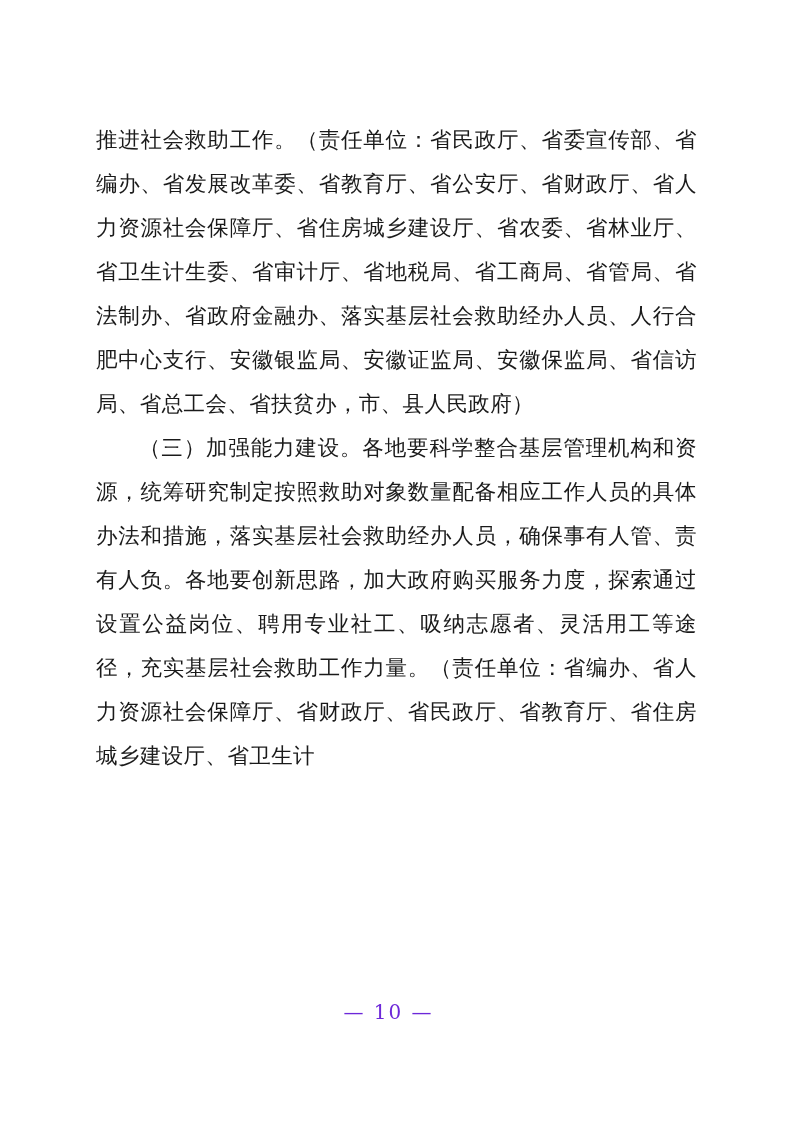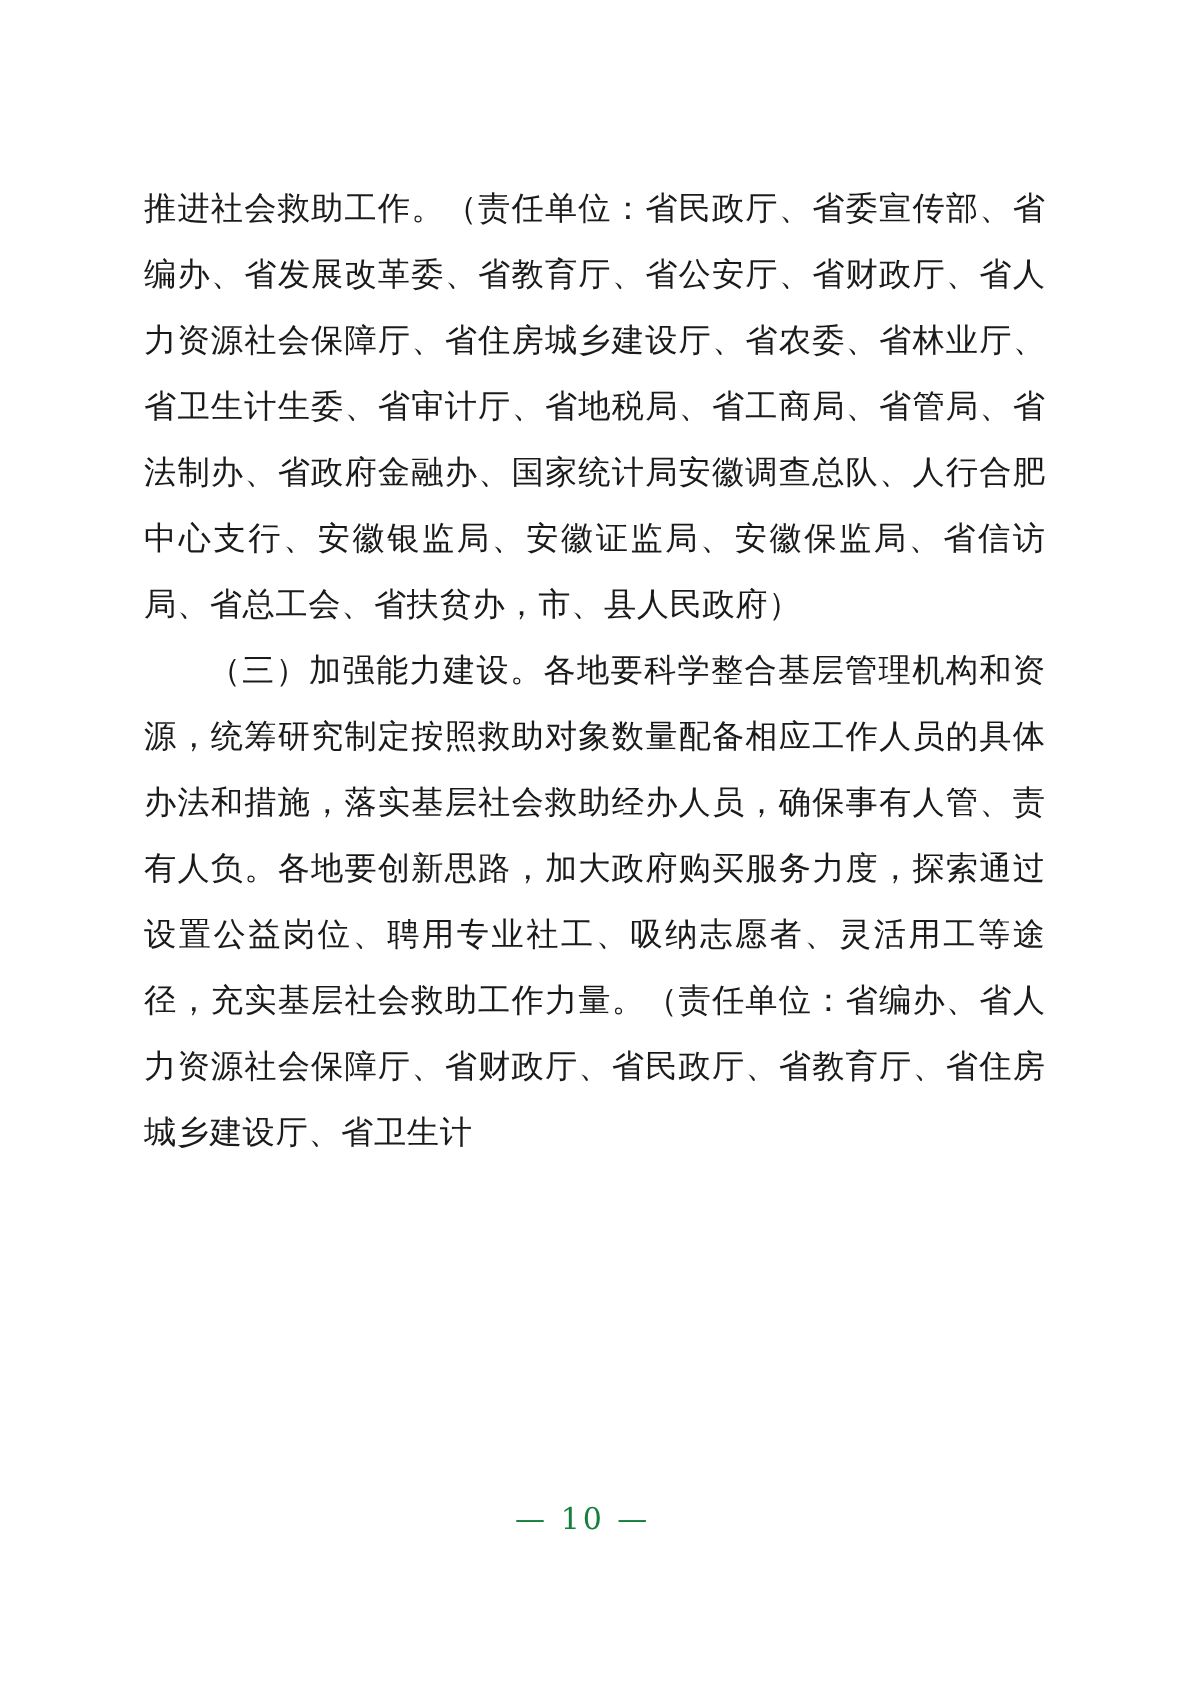--- a/index.html
+++ b/index.html
@@ -39,26 +39,26 @@
     text-indent: 43px;
   }
   .page-number {
     position: absolute;
     left: 0;
     right: 16px;
     bottom: 98px;
     text-align: center;
     font-size: 20px;
     font-family: "DejaVu Serif", "Liberation Serif", serif;
-    color: #15803d;
+    color: #6d28d9;
     letter-spacing: 2px;
   }
 </style>
 </head>
 <body>
 
 <div class="page">
   <div class="doc-body">
-    <p class="para">推进社会救助工作。（责任单位：省民政厅、省委宣传部、省编办、省发展改革委、省教育厅、省公安厅、省财政厅、省人力资源社会保障厅、省住房城乡建设厅、省农委、省林业厅、省卫生计生委、省审计厅、省地税局、省工商局、省管局、省法制办、省政府金融办、国家统计局安徽调查总队、人行合肥中心支行、安徽银监局、安徽证监局、安徽保监局、省信访局、省总工会、省扶贫办，市、县人民政府）</p>
+    <p class="para">推进社会救助工作。（责任单位：省民政厅、省委宣传部、省编办、省发展改革委、省教育厅、省公安厅、省财政厅、省人力资源社会保障厅、省住房城乡建设厅、省农委、省林业厅、省卫生计生委、省审计厅、省地税局、省工商局、省管局、省法制办、省政府金融办、落实基层社会救助经办人员、人行合肥中心支行、安徽银监局、安徽证监局、安徽保监局、省信访局、省总工会、省扶贫办，市、县人民政府）</p>
     <p class="para indent">（三）加强能力建设。各地要科学整合基层管理机构和资源，统筹研究制定按照救助对象数量配备相应工作人员的具体办法和措施，落实基层社会救助经办人员，确保事有人管、责有人负。各地要创新思路，加大政府购买服务力度，探索通过设置公益岗位、聘用专业社工、吸纳志愿者、灵活用工等途径，充实基层社会救助工作力量。（责任单位：省编办、省人力资源社会保障厅、省财政厅、省民政厅、省教育厅、省住房城乡建设厅、省卫生计</p>
   </div>
   <div class="page-number">— 10 —</div>
 </div>
 
 </body></html>

